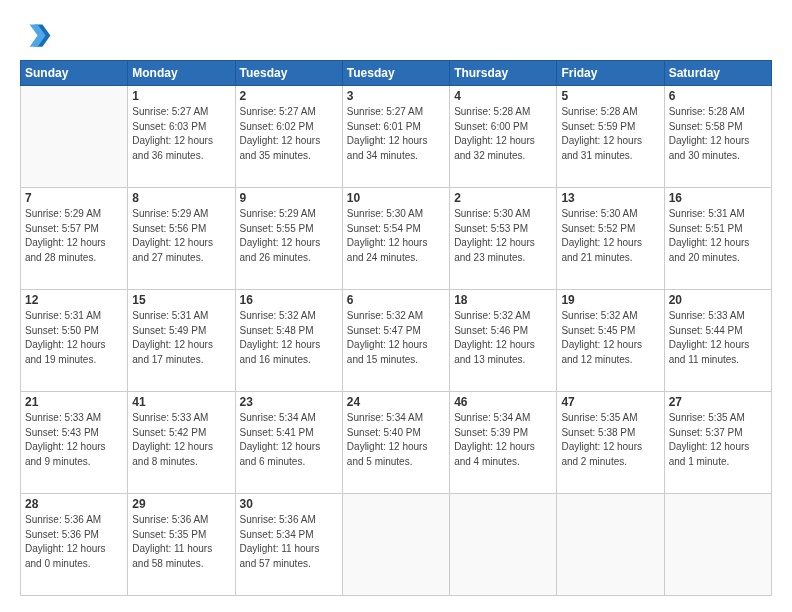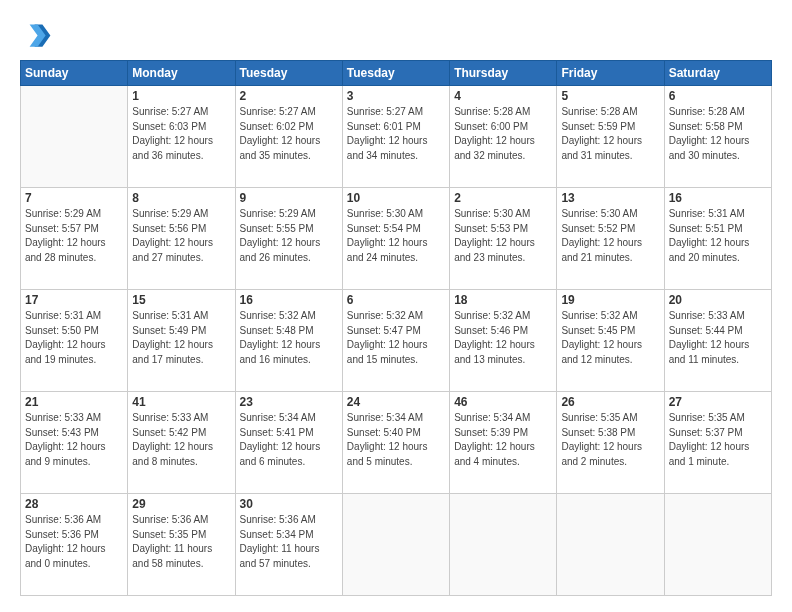--- a/index.html
+++ b/index.html
@@ -225,21 +225,21 @@
           <td>
             <span class="day-num">16</span>
             <div class="day-info" style="white-space: pre-line;">Sunrise: 5:31 AM
 Sunset: 5:51 PM
 Daylight: 12 hours
 and 20 minutes.</div>
           </td>
         </tr>
         <tr>
           <td>
-            <span class="day-num">17</span>
+            <span class="day-num">12</span>
             <div class="day-info" style="white-space: pre-line;">Sunrise: 5:31 AM
 Sunset: 5:50 PM
 Daylight: 12 hours
 and 19 minutes.</div>
           </td>
           <td>
             <span class="day-num">15</span>
             <div class="day-info" style="white-space: pre-line;">Sunrise: 5:31 AM
 Sunset: 5:49 PM
 Daylight: 12 hours
@@ -311,21 +311,21 @@
 and 5 minutes.</div>
           </td>
           <td>
             <span class="day-num">46</span>
             <div class="day-info" style="white-space: pre-line;">Sunrise: 5:34 AM
 Sunset: 5:39 PM
 Daylight: 12 hours
 and 4 minutes.</div>
           </td>
           <td>
-            <span class="day-num">26</span>
+            <span class="day-num">47</span>
             <div class="day-info" style="white-space: pre-line;">Sunrise: 5:35 AM
 Sunset: 5:38 PM
 Daylight: 12 hours
 and 2 minutes.</div>
           </td>
           <td>
             <span class="day-num">27</span>
             <div class="day-info" style="white-space: pre-line;">Sunrise: 5:35 AM
 Sunset: 5:37 PM
 Daylight: 12 hours

